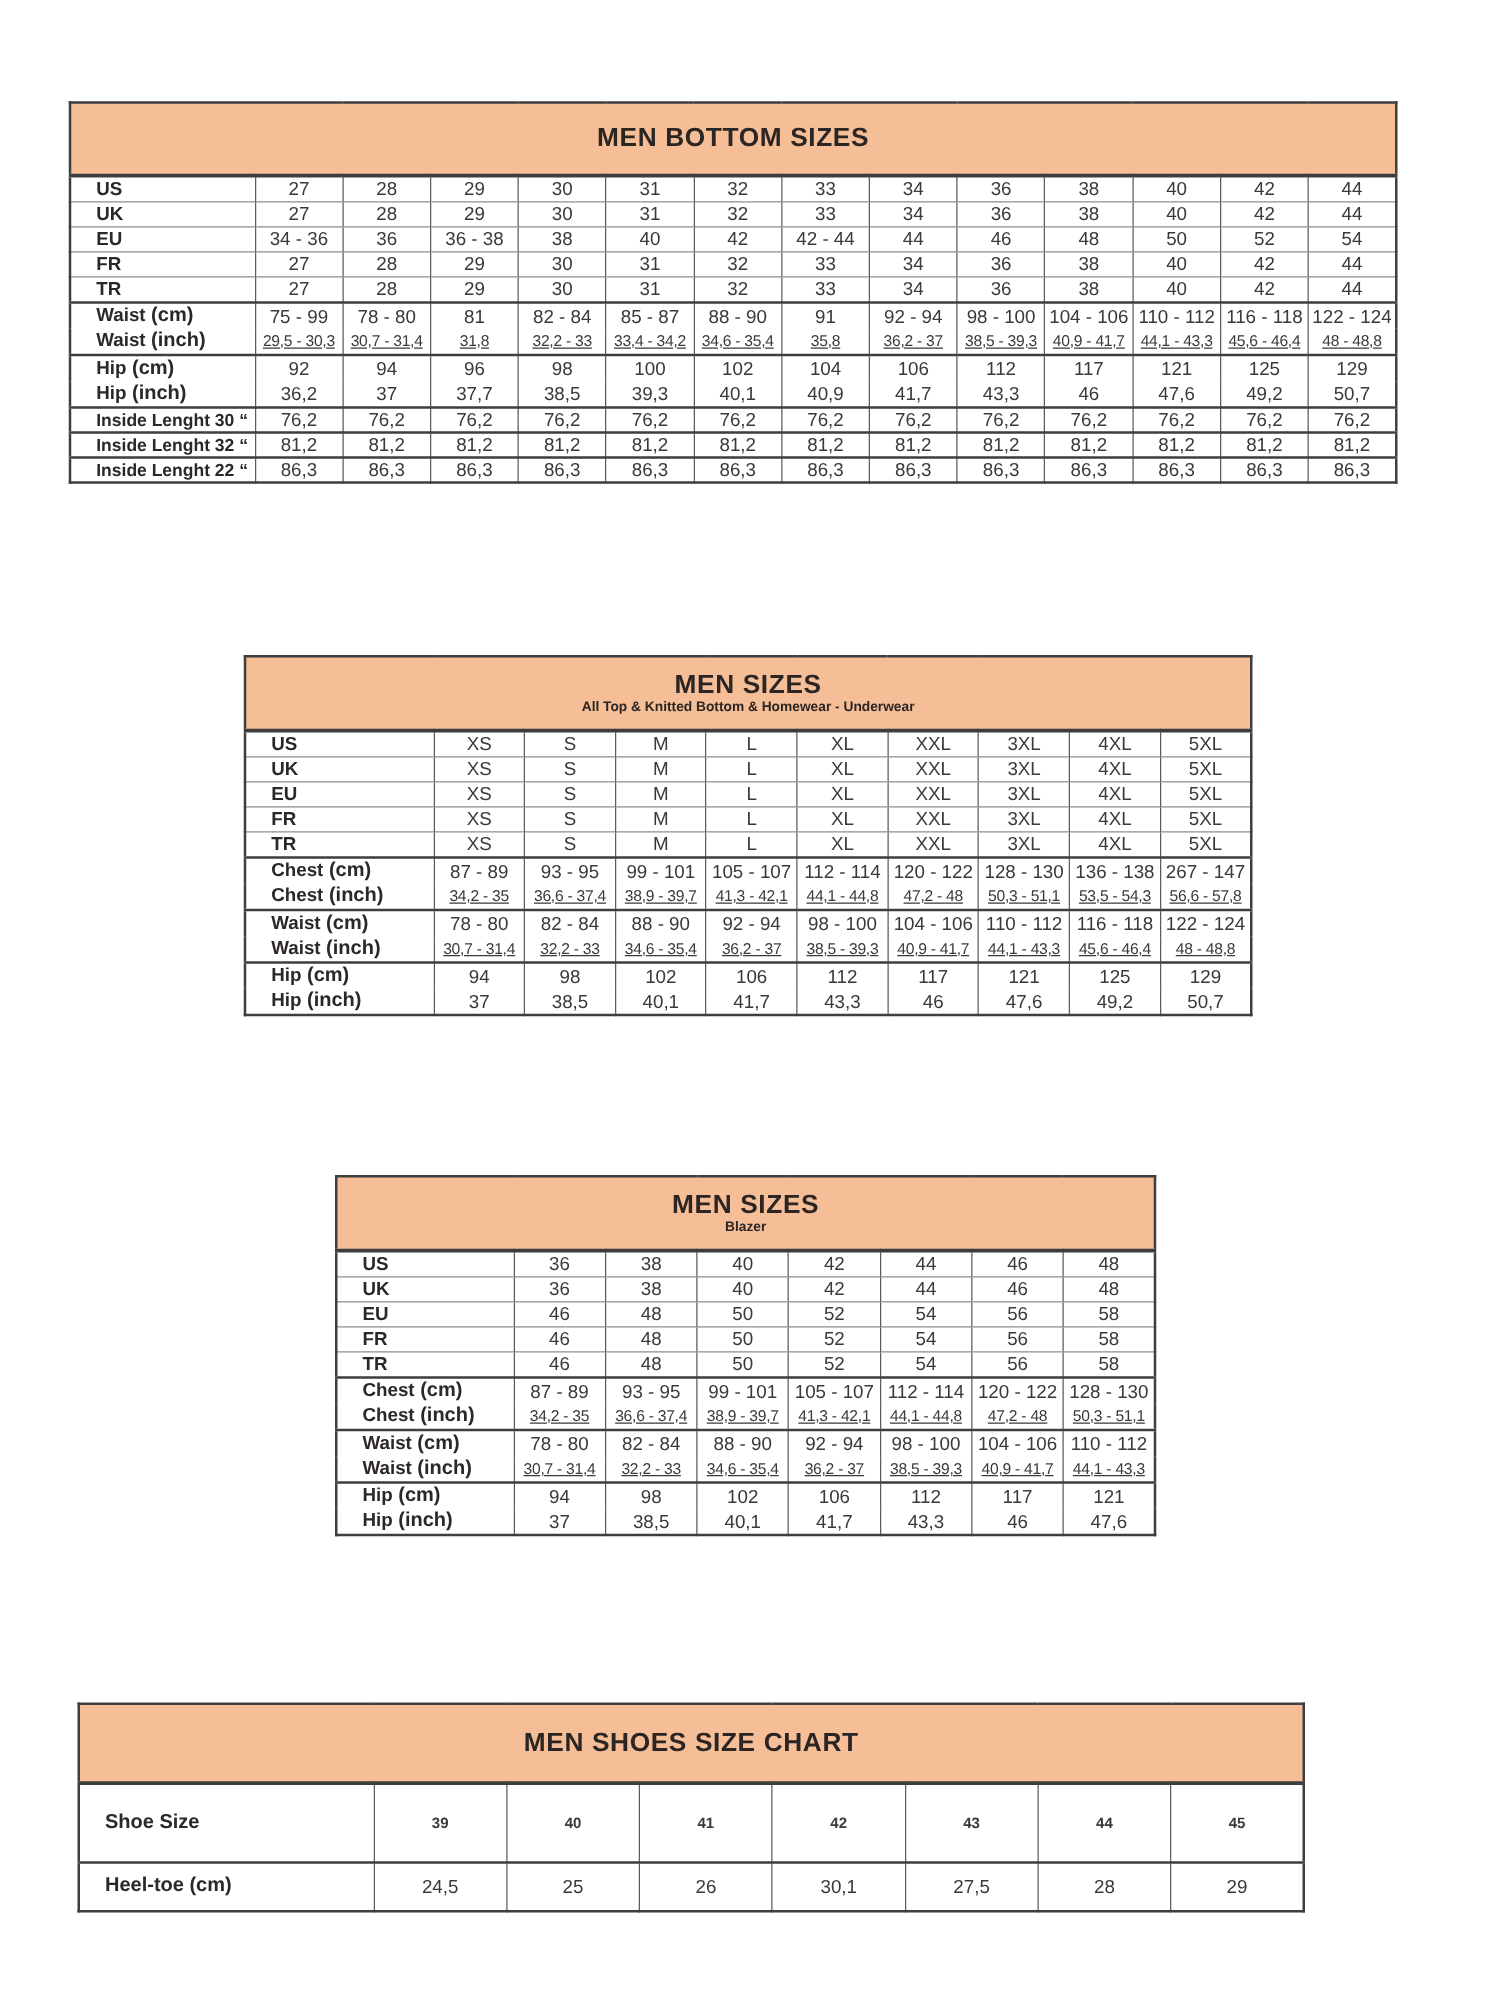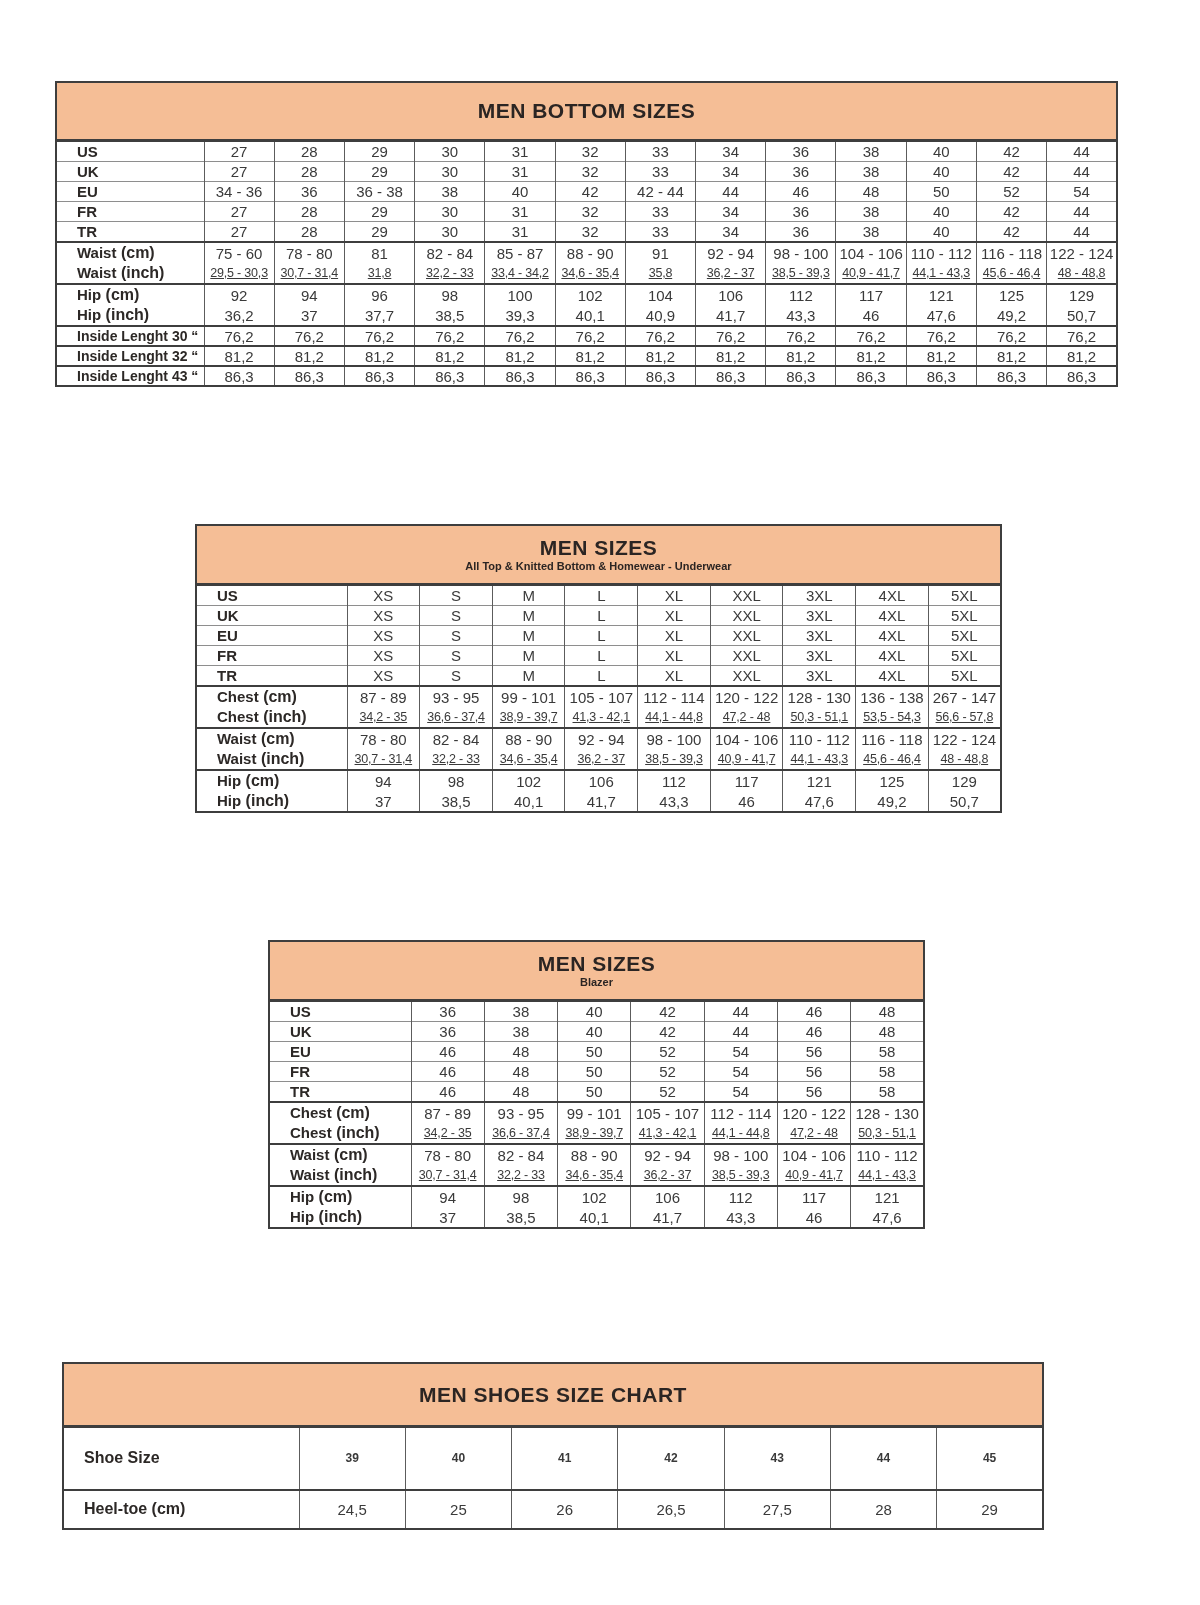--- a/index.html
+++ b/index.html
@@ -173,21 +173,21 @@
           <td class="val">36</td>
           <td class="val">38</td>
           <td class="val">40</td>
           <td class="val">42</td>
           <td class="val">44</td>
         </tr>
       </tbody>
       <tbody class="thick">
         <tr class="row-cm">
           <td class="label"><span>Waist</span><span class="unit"> (cm)</span></td>
-          <td class="val">75 - 60</td>
+          <td class="val">75 - 99</td>
           <td class="val">78 - 80</td>
           <td class="val">81</td>
           <td class="val">82 - 84</td>
           <td class="val">85 - 87</td>
           <td class="val">88 - 90</td>
           <td class="val">91</td>
           <td class="val">92 - 94</td>
           <td class="val">98 - 100</td>
           <td class="val">104 - 106</td>
           <td class="val">110 - 112</td>
@@ -276,21 +276,21 @@
           <td class="val">81,2</td>
           <td class="val">81,2</td>
           <td class="val">81,2</td>
           <td class="val">81,2</td>
           <td class="val">81,2</td>
           <td class="val">81,2</td>
         </tr>
       </tbody>
       <tbody class="thick">
         <tr class="row-il">
-          <td class="label"><span>Inside Lenght 43 “</span></td>
+          <td class="label"><span>Inside Lenght 22 “</span></td>
           <td class="val">86,3</td>
           <td class="val">86,3</td>
           <td class="val">86,3</td>
           <td class="val">86,3</td>
           <td class="val">86,3</td>
           <td class="val">86,3</td>
           <td class="val">86,3</td>
           <td class="val">86,3</td>
           <td class="val">86,3</td>
           <td class="val">86,3</td>
@@ -654,20 +654,20 @@
           <td class="val">44</td>
           <td class="val">45</td>
         </tr>
       </tbody>
       <tbody class="thick">
         <tr class="row-heel">
           <td class="label"><span>Heel-toe</span><span class="unit"> (cm)</span></td>
           <td class="val">24,5</td>
           <td class="val">25</td>
           <td class="val">26</td>
-          <td class="val">26,5</td>
+          <td class="val">30,1</td>
           <td class="val">27,5</td>
           <td class="val">28</td>
           <td class="val">29</td>
         </tr>
       </tbody>
     </table>
 </section>
 
 </body></html>

